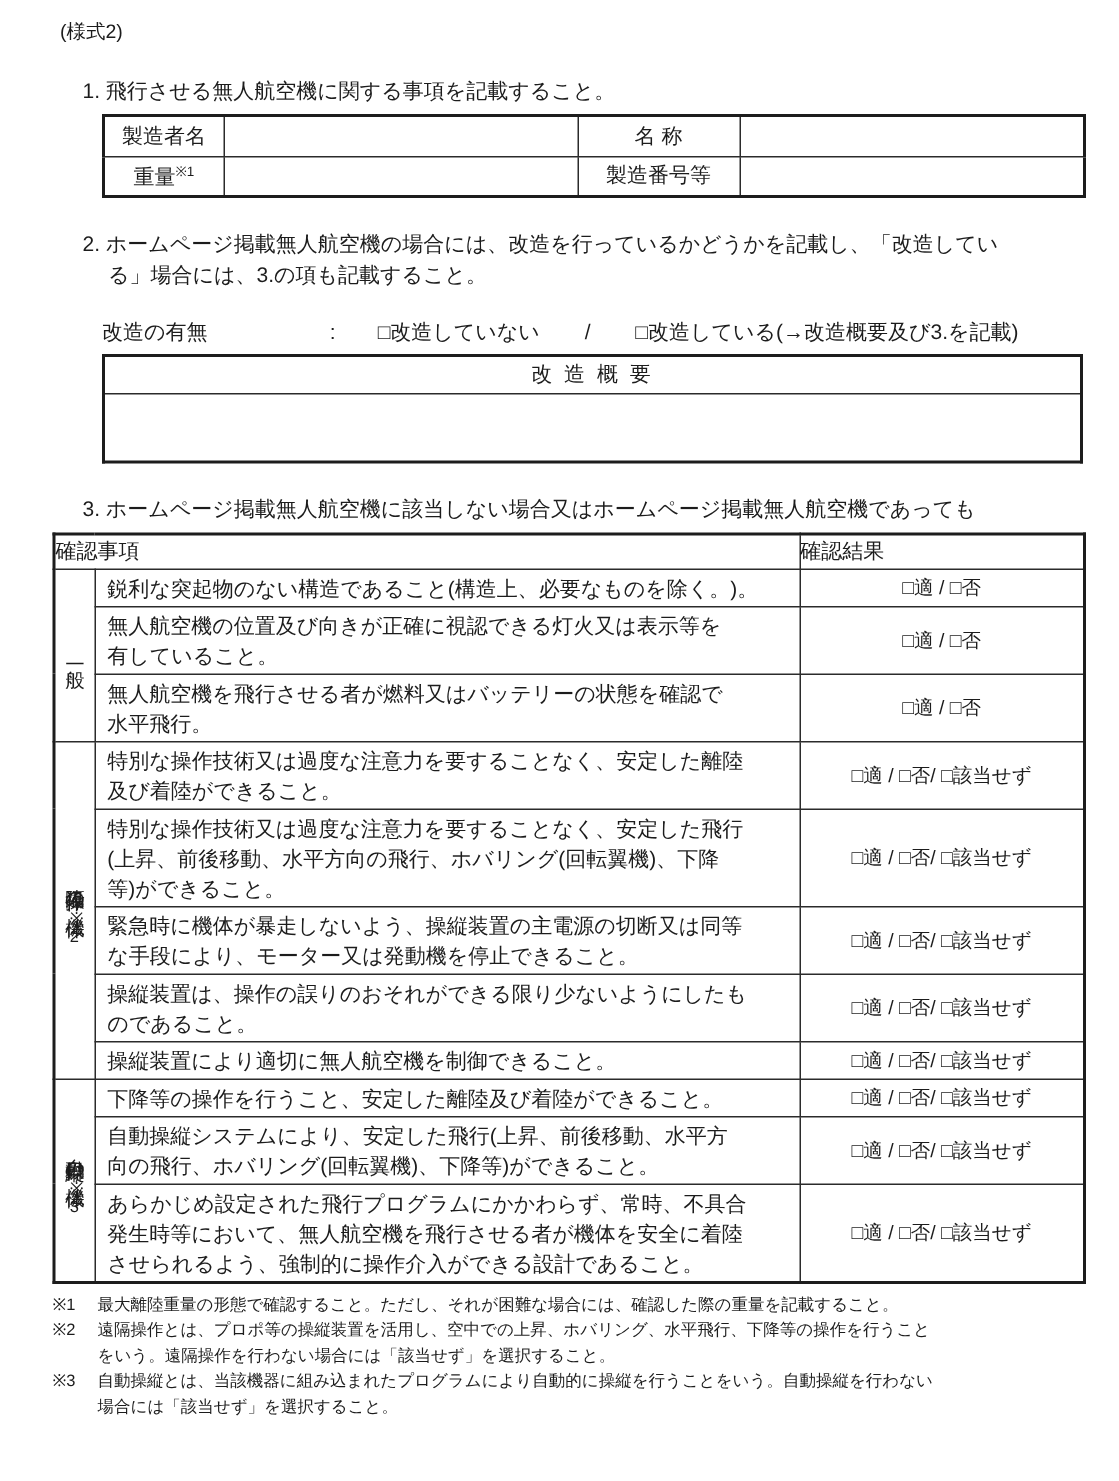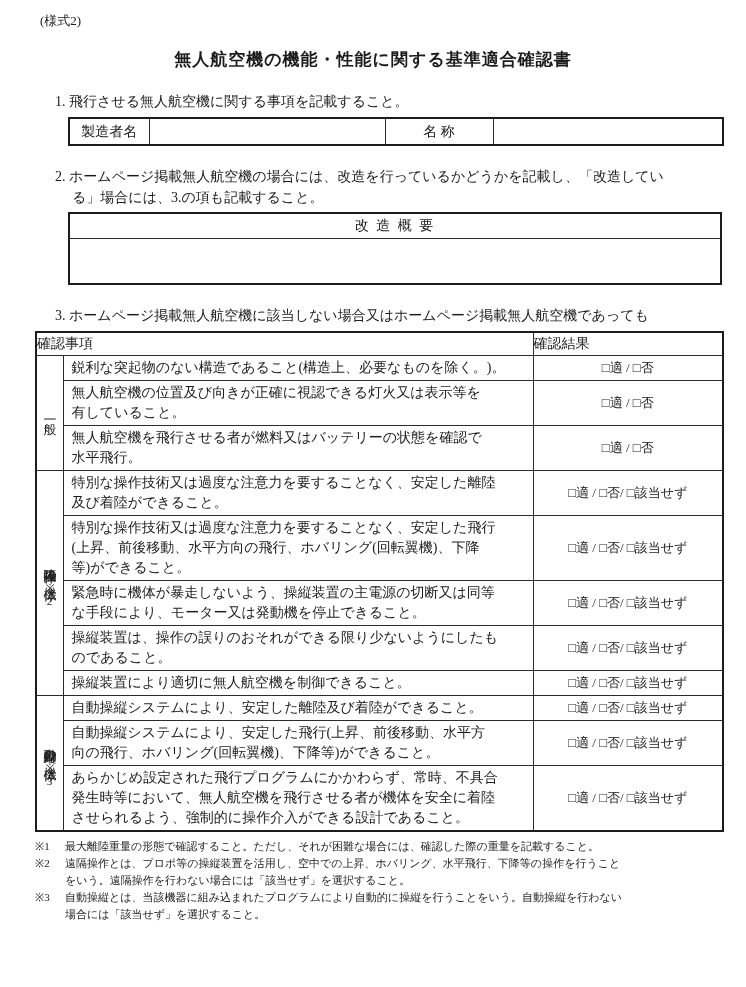--- a/index.html
+++ b/index.html
@@ -2,21 +2,21 @@
 <html><head>
 <meta charset="utf-8">
 <style>
   * { box-sizing: border-box; margin: 0; padding: 0; }
   html,body { background:#ffffff; }
   .page {
     position: relative;
     width: 746px; height: 987px;
     background: #ffffff;
     color: #1c1c1c;
-    font-family: Liberation Serif, serif;
+    font-family: Liberation Sans, sans-serif;
     overflow: hidden;
   }
   .form-no { padding-top: 12px; margin-left: 40px; font-size: 13px; }
   .doc-title {
     margin-top: 18px; text-align: center;
     font-size: 17px; font-weight: bold; letter-spacing: 1px;
   }
   .sec-head { margin-top: 20px; margin-left: 55px; font-size: 14px; line-height: 21px; }
   .sec-head-cont { margin-left: 72px; font-size: 14px; line-height: 21px; }
 
@@ -72,44 +72,56 @@
   .note-marker { width: 30px; flex: none; }
   .note-text { white-space: pre-line; }
 </style>
 </head>
 <body>
 
 <div class="page">
 
   <div class="form-no">(様式2)</div>
 
-  <div class="doc-title">無人航空機の機能・性能に関する基準適合確認書</div>
 
   <div class="sec-head">1. 飛行させる無人航空機に関する事項を記載すること。</div>
 
   <table class="t1">
     <colgroup>
         <col style="width:80px">
         <col style="width:236px">
         <col style="width:108px">
         <col style="width:230px">
       </colgroup>
     <tbody>
         <tr>
       <td class="lbl">製造者名</td>
       <td></td>
       <td class="lbl">名 称</td>
       <td></td>
     </tr>
+    <tr>
+      <td class="lbl"><span>重量</span><sup>※1</sup></td>
+      <td></td>
+      <td class="lbl">製造番号等</td>
+      <td></td>
+    </tr>
   </tbody>
     </table>
 
   <div class="sec-head">2. ホームページ掲載無人航空機の場合には、改造を行っているかどうかを記載し、「改造してい</div>
   <div class="sec-head-cont">る」場合には、3.の項も記載すること。</div>
 
+  <div class="mod-line">
+    <span class="mod-label">改造の有無</span>
+    <span class="mod-colon">:</span>
+    <span class="mod-opt1">□改造していない</span>
+    <span class="mod-sep">/</span>
+    <span>□改造している(→改造概要及び3.を記載)</span>
+  </div>
 
   <table class="t2">
     <tbody>
         <tr>
           <th class="t2-head">改 造 概 要</th>
         </tr>
     <tr>
           <td class="t2-body"></td>
         </tr>
   </tbody>
@@ -173,21 +185,21 @@
     </tr>
     <tr>
       <td class="item">操縦装置により適切に無人航空機を制御できること。</td>
       <td class="res">□適 / □否/ □該当せず</td>
     </tr>
 
     <tr>
       <td class="gcell" rowspan="3">
         <div class="vtext"><span>自動操縦の機体</span><span class="vnote">※3</span></div>
       </td>
-      <td class="item">自動操縦システムにより、安定した離陸及び着陸ができること。</td>
+      <td class="item">下降等の操作を行うこと、安定した離陸及び着陸ができること。</td>
       <td class="res">□適 / □否/ □該当せず</td>
     </tr>
     <tr>
       <td class="item">自動操縦システムにより、安定した飛行(上昇、前後移動、水平方
 向の飛行、ホバリング(回転翼機)、下降等)ができること。</td>
       <td class="res">□適 / □否/ □該当せず</td>
     </tr>
     <tr>
       <td class="item">あらかじめ設定された飛行プログラムにかかわらず、常時、不具合
 発生時等において、無人航空機を飛行させる者が機体を安全に着陸

